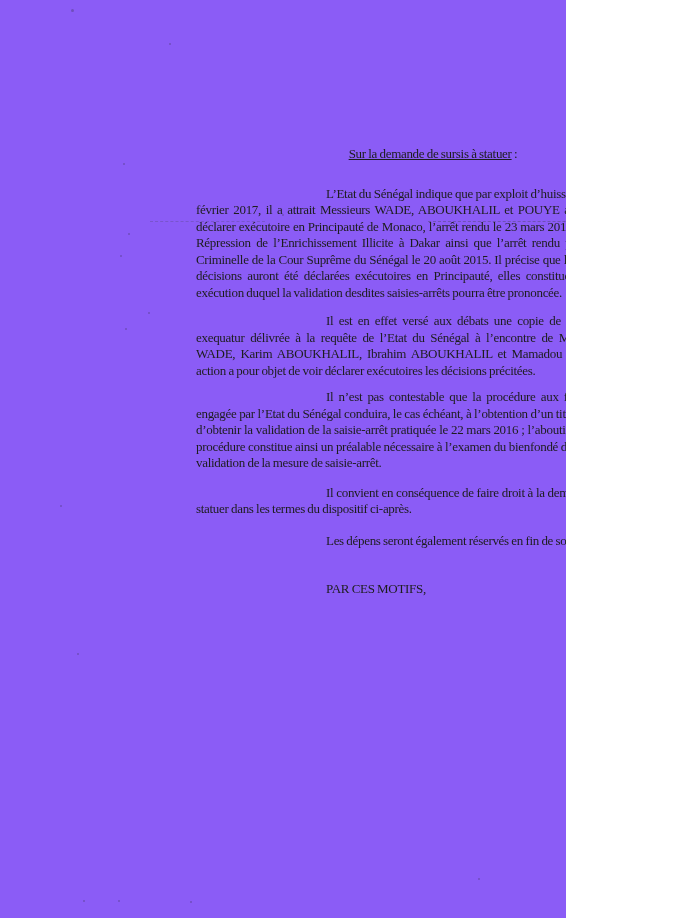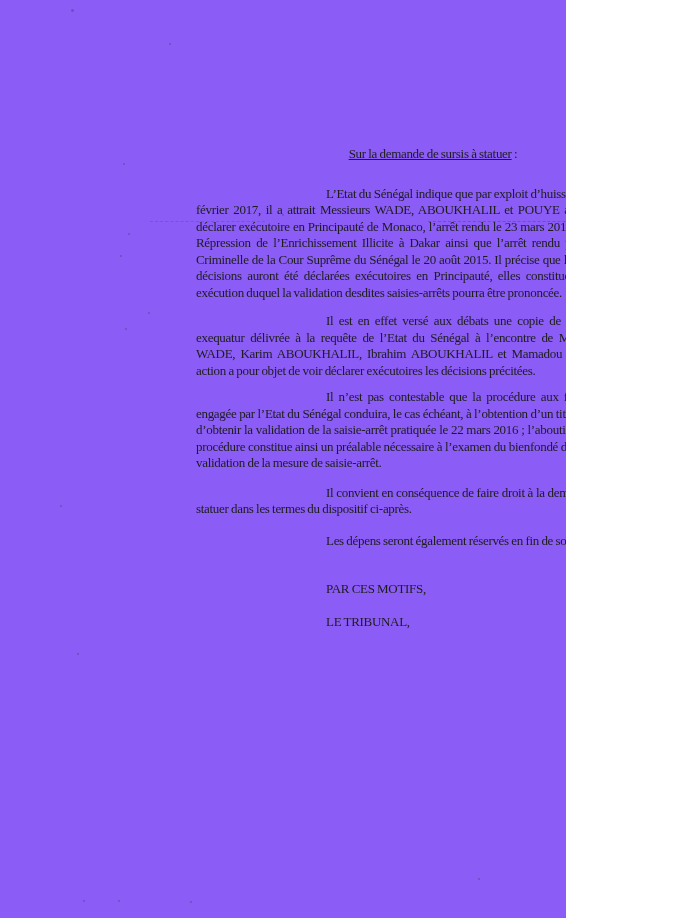--- a/index.html
+++ b/index.html
@@ -99,21 +99,20 @@
     <p class="para p3">Il est en effet versé aux débats une copie de l’assignation en exequatur délivrée à la requête de l’Etat du Sénégal à l’encontre de Messieurs Karim WADE, Karim ABOUKHALIL, Ibrahim ABOUKHALIL et Mamadou POUYE ; cette action a pour objet de voir déclarer exécutoires les décisions précitées.</p>
 
     <p class="para p4">Il n’est pas contestable que la procédure aux fins d’exequatur engagée par l’Etat du Sénégal conduira, le cas échéant, à l’obtention d’un titre lui permettant d’obtenir la validation de la saisie-arrêt pratiquée le 22 mars 2016 ; l’aboutissement de cette procédure constitue ainsi un préalable nécessaire à l’examen du bienfondé de la demande en validation de la mesure de saisie-arrêt.</p>
 
     <p class="para p5">Il convient en conséquence de faire droit à la demande de sursis à statuer dans les termes du dispositif ci-après.</p>
 
     <p class="para p6">Les dépens seront également réservés en fin de sous.</p>
 
     <p class="para bold m-motifs">PAR CES MOTIFS,</p>
 
-    <p class="para bold m-tribunal">LE TRIBUNAL,</p>
 
 
 
   </div>
 
   <div class="dash-artifact light" style="left:150px; top:221px; width:115px;"></div>
   <div class="dash-artifact" style="left:428px; top:221px; width:262px;"></div>
   <div class="speck" style="left:71px;  top:9px;   width:3px; height:3px;"></div>
   <div class="speck" style="left:169px; top:43px;  width:2px; height:2px;"></div>
   <div class="speck" style="left:282px; top:214px; width:2px; height:2px;"></div>

